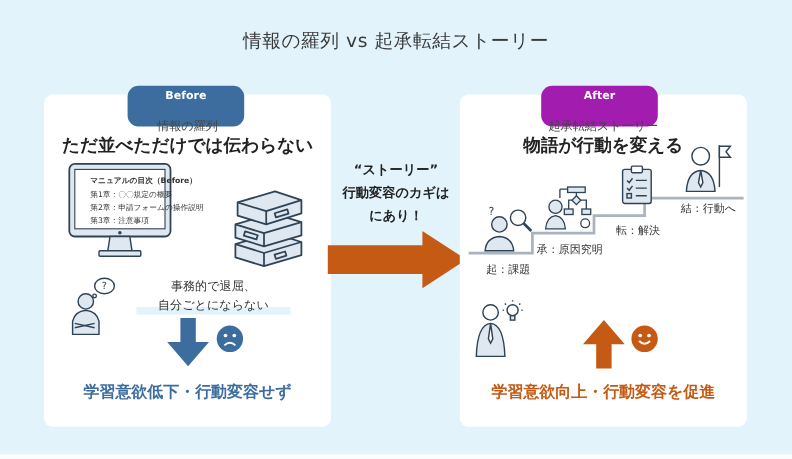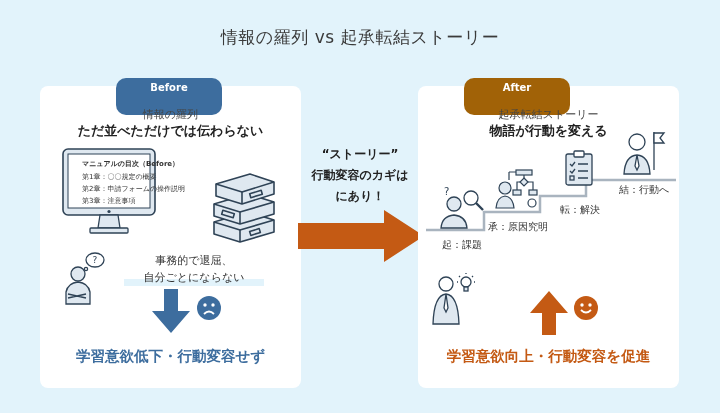--- a/index.html
+++ b/index.html
@@ -4,23 +4,23 @@
 <style>
   html, body { margin:0; padding:0; }
   body { width:720px; height:417px; background:#ffffff; font-family:"DejaVu Sans", sans-serif; position:relative; overflow:hidden; }
   #canvas { position:absolute; left:0; top:0; width:720px; height:413px; background:#e2f3fb; }
   .title { position:absolute; left:0; width:720px; top:26px; text-align:center; font-size:17px; color:#3a3a3a; letter-spacing:0.5px; }
   .card { position:absolute; top:86px; width:261px; height:302px; background:#fff; border-radius:8px; }
   #card-before { left:40px; }
   #card-after { left:418px; }
   .pill { position:absolute; top:78px; width:106px; height:37px; border-radius:10px; color:#fff; font-weight:bold; font-size:10px; text-align:center; line-height:20px; }
   #pill-before { left:116px; background:#3d6d9e; }
-  #pill-after { left:464px; background:#a16207; }
+  #pill-after { left:492px; background:#a21caf; }
   .t-sub { position:absolute; width:261px; text-align:center; font-size:11px; color:#444; }
-  .t-head { position:absolute; width:261px; text-align:center; font-size:13px; font-weight:bold; color:#222; }
+  .t-head { position:absolute; width:261px; text-align:center; font-size:16px; font-weight:bold; color:#222; }
   .t-small { position:absolute; font-size:10px; color:#333; text-align:center; }
   .t-mid { position:absolute; font-size:11px; color:#333; text-align:center; line-height:17px; font-weight:normal; }
   .t-concl { position:absolute; font-size:14.5px; font-weight:bold; text-align:center; width:261px; }
   .monitor-text { position:absolute; font-size:7px; color:#333; line-height:12px; }
   .center-text { position:absolute; left:300px; top:144px; width:120px; text-align:center; font-size:12px; font-weight:bold; color:#222; line-height:21px; }
   svg { position:absolute; overflow:visible; }
   .hl { background:linear-gradient(transparent 60%, #e2f3fb 60%); }
 </style>
 </head>
 <body>

